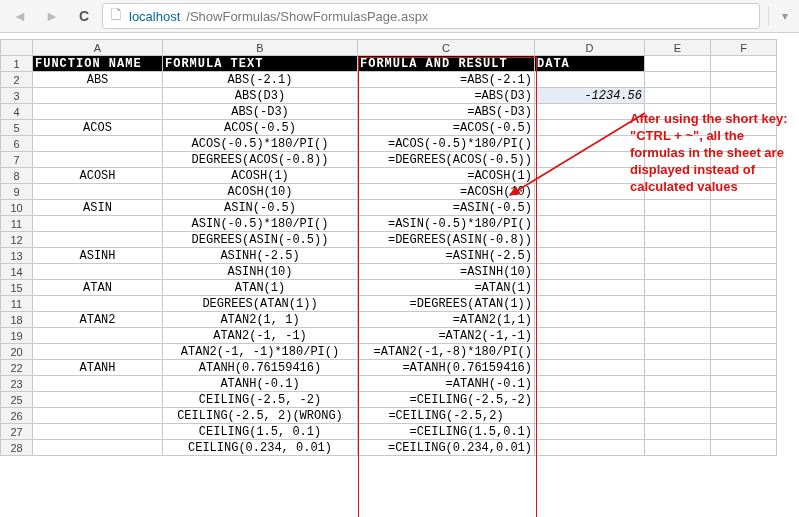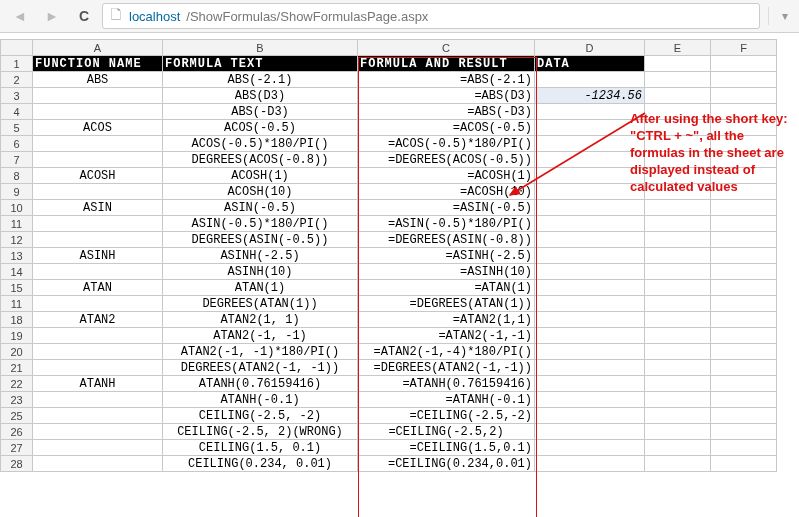--- a/index.html
+++ b/index.html
@@ -347,30 +347,21 @@
           <td class="c-left">ATAN2(-1, -1)</td>
           <td class="c-right">=ATAN2(-1,-1)</td>
           <td class="c-right"></td>
           <td></td>
           <td></td>
         </tr>
         <tr>
           <th class="rowhdr">20</th>
           <td class="c-left"></td>
           <td class="c-left">ATAN2(-1, -1)*180/PI()</td>
-          <td class="c-right">=ATAN2(-1,-4)*180/PI()</td>
-          <td class="c-right"></td>
-          <td></td>
-          <td></td>
-        </tr>
-        <tr>
-          <th class="rowhdr">21</th>
-          <td class="c-left"></td>
-          <td class="c-left">DEGREES(ATAN2(-1, -1))</td>
-          <td class="c-right">=DEGREES(ATAN2(-1,-1))</td>
+          <td class="c-right">=ATAN2(-1,-8)*180/PI()</td>
           <td class="c-right"></td>
           <td></td>
           <td></td>
         </tr>
         <tr>
           <th class="rowhdr">22</th>
           <td class="c-left">ATANH</td>
           <td class="c-left">ATANH(0.76159416)</td>
           <td class="c-right">=ATANH(0.76159416)</td>
           <td class="c-right"></td>

